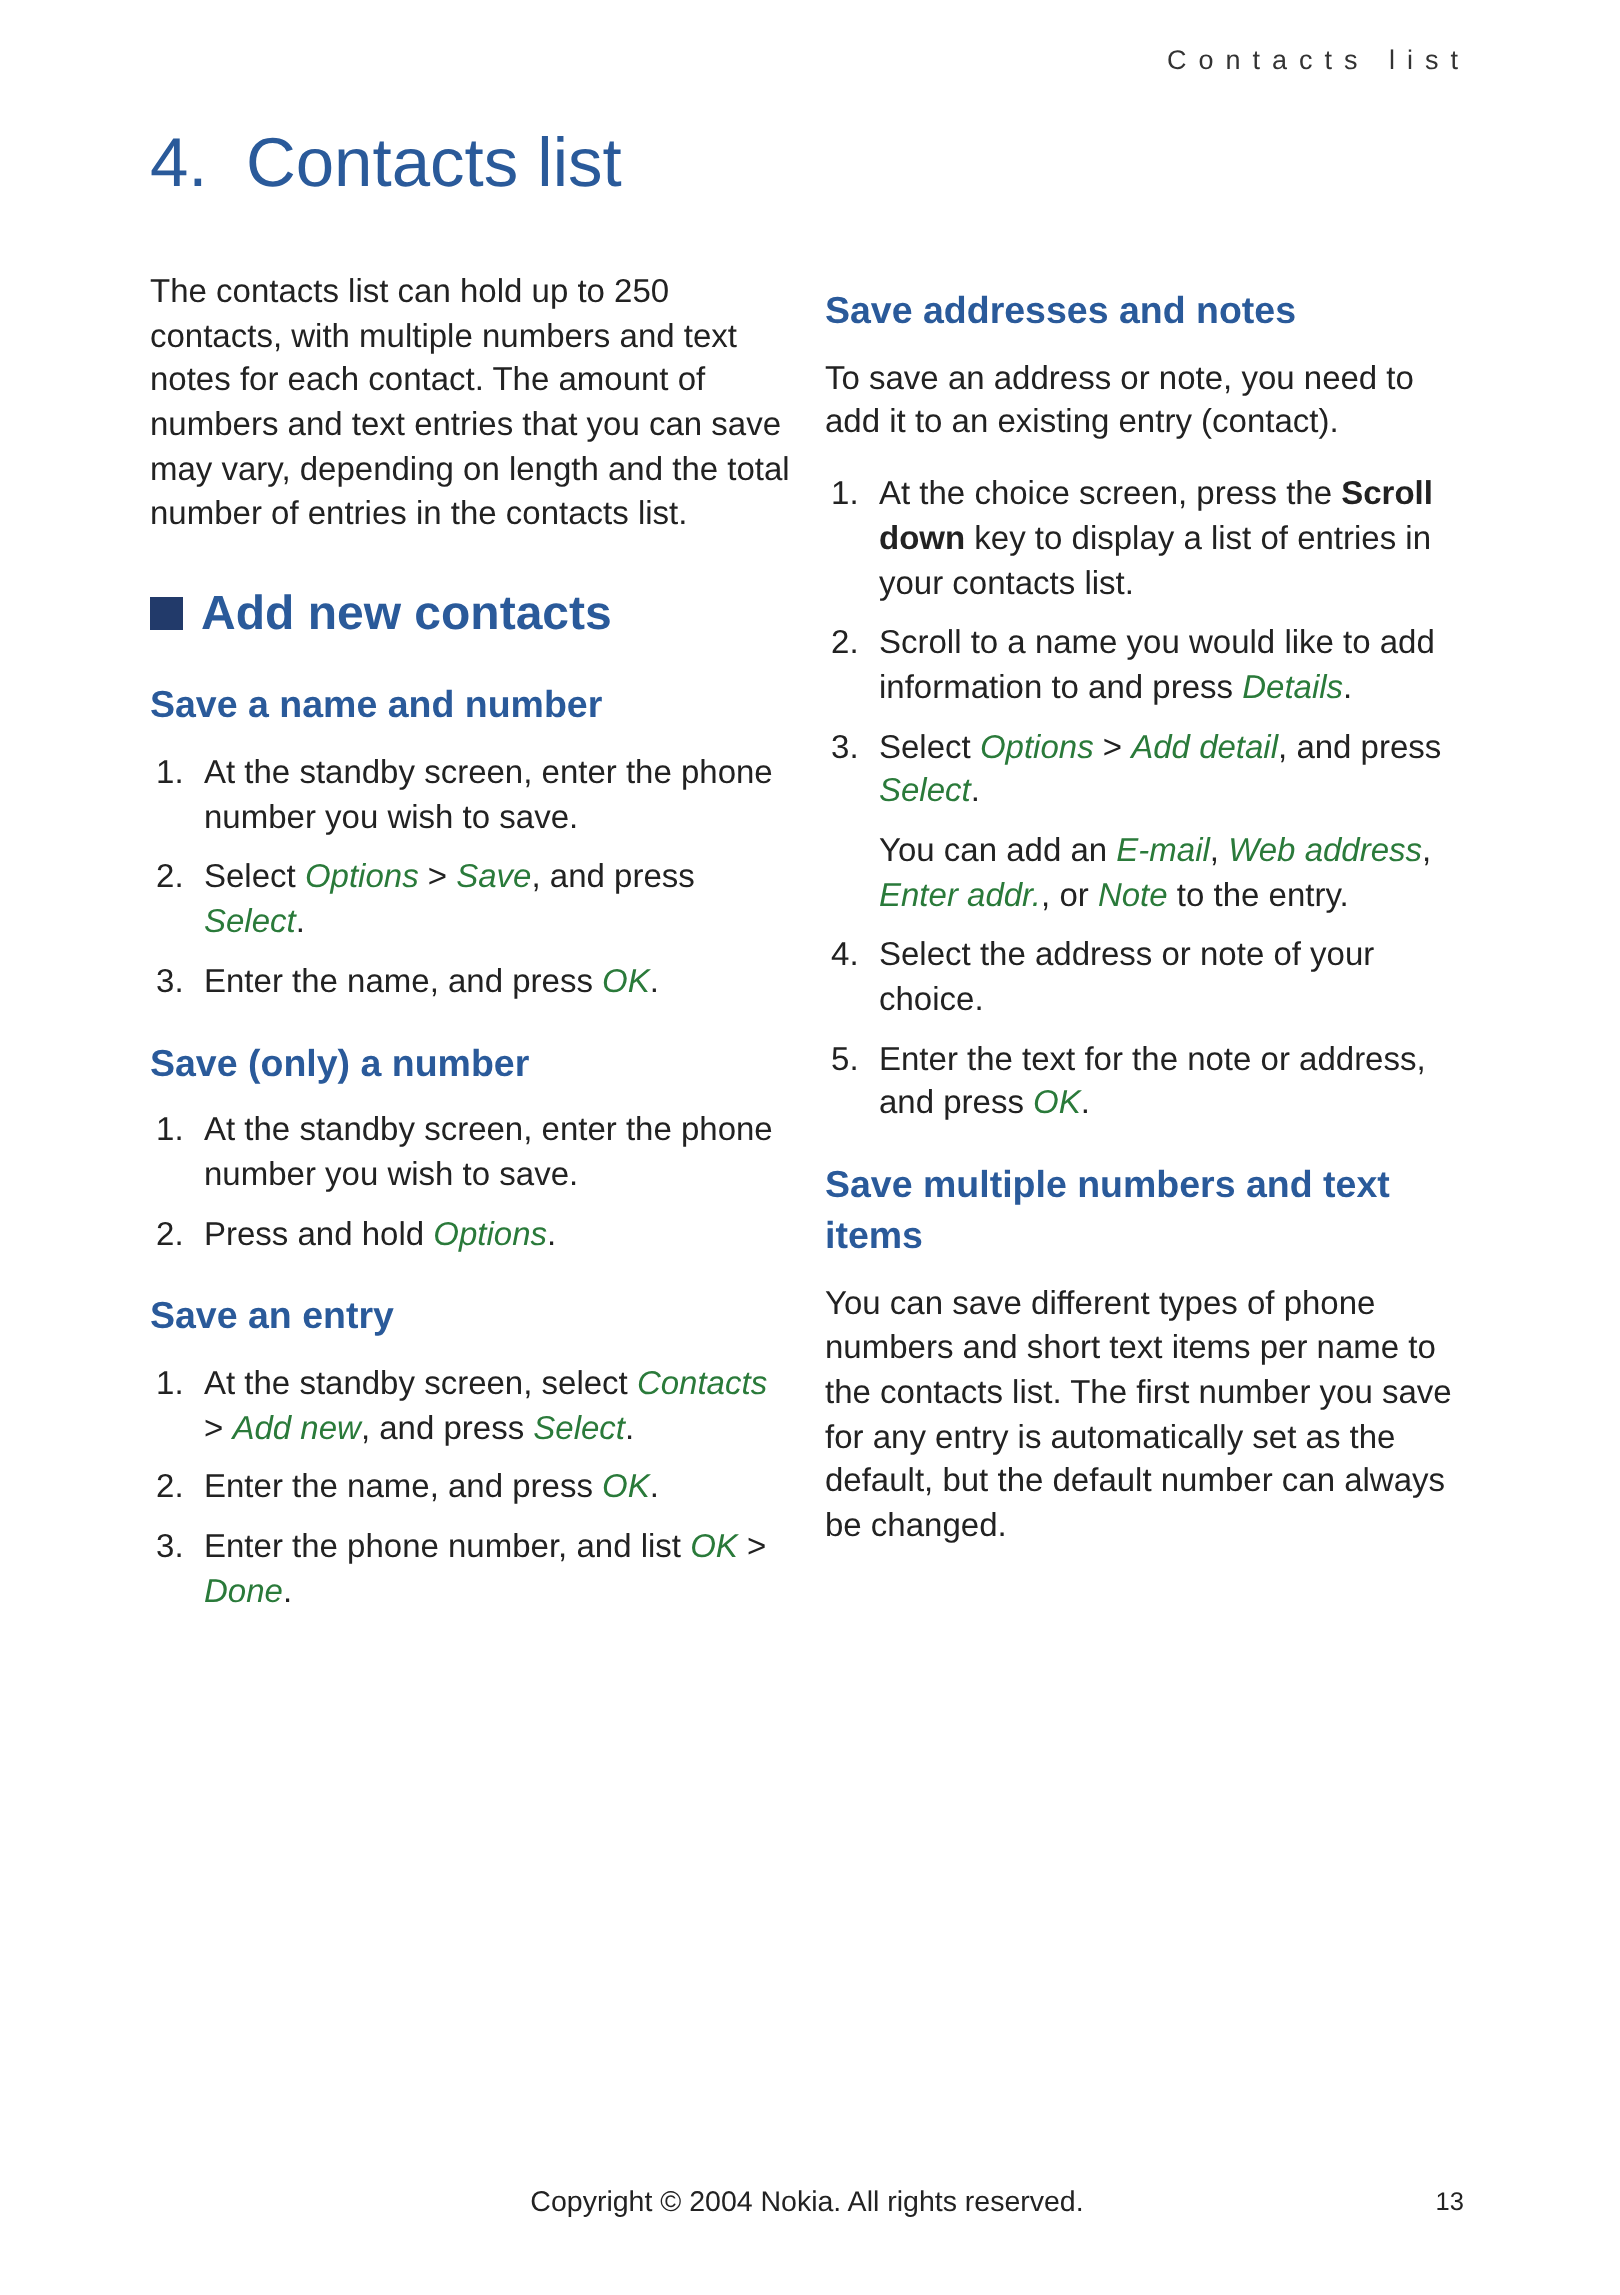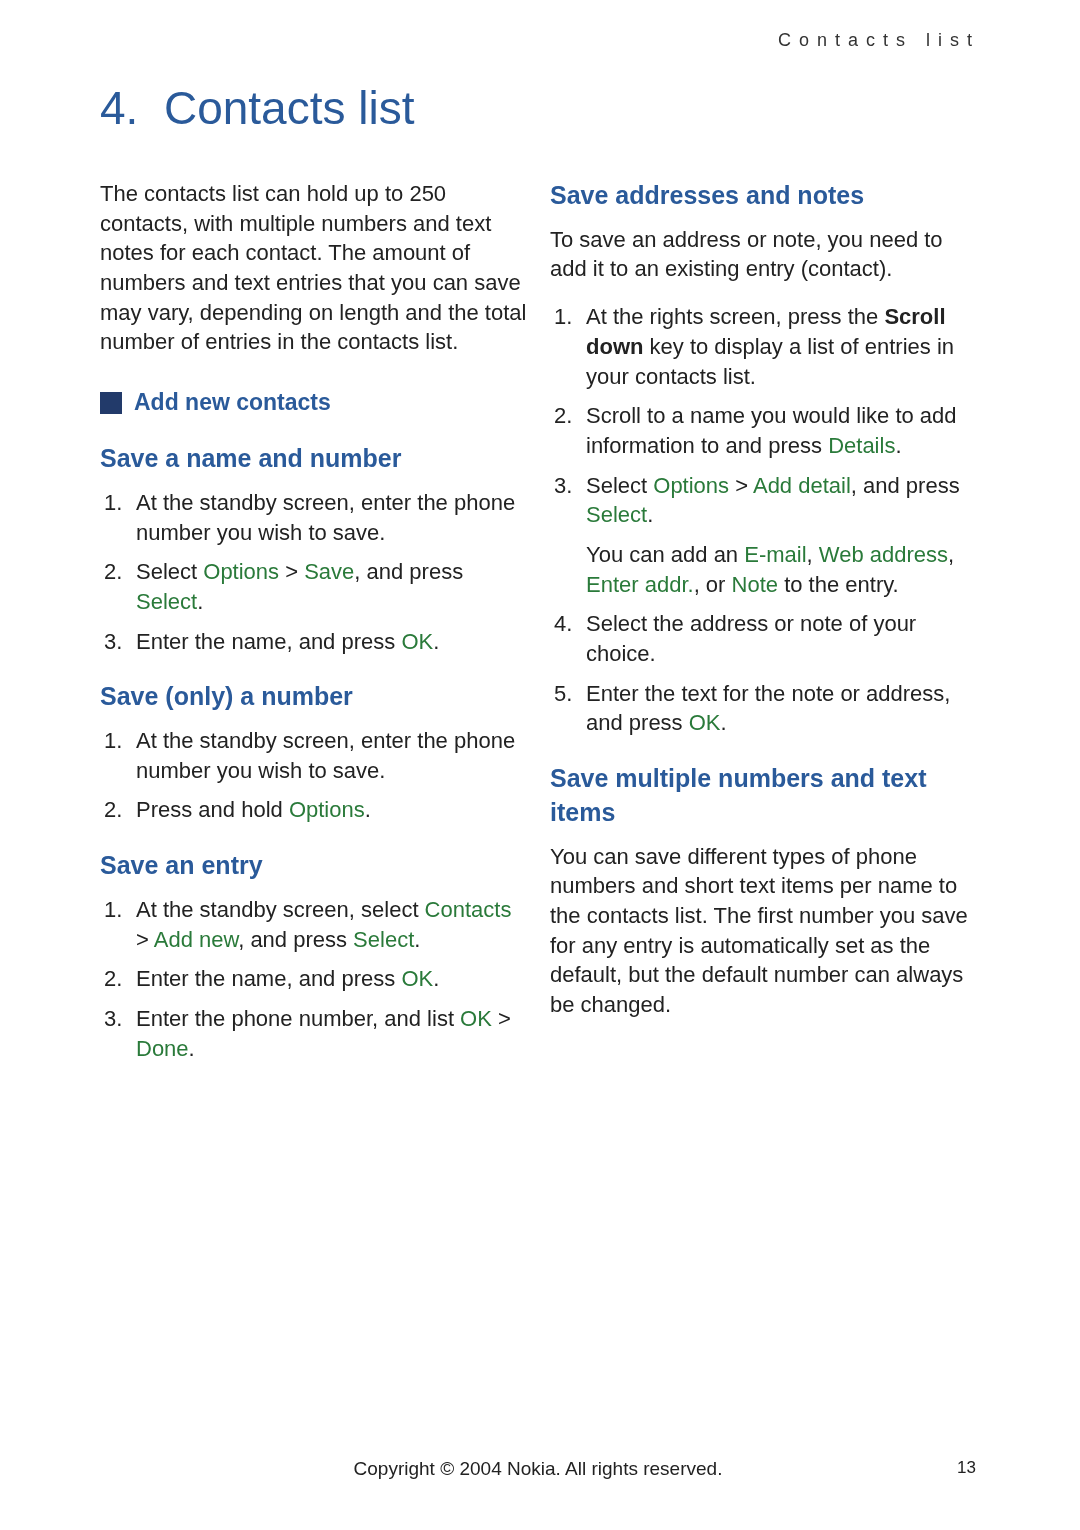--- a/index.html
+++ b/index.html
@@ -29,21 +29,21 @@
     display: flex;
     gap: 20px;
   }
   .column {
     flex: 1;
     font-size: 22px;
     line-height: 1.35;
   }
   p { margin-bottom: 18px; }
   .h2 {
-    font-size: 23px;
+    font-size: 32px;
     color: #2a5a9a;
     font-weight: bold;
     margin: 30px 0 16px 0;
     display: flex;
     align-items: center;
   }
   .h2 .square {
     display: inline-block;
     width: 22px;
     height: 22px;
@@ -52,21 +52,21 @@
   }
   .h3 {
     font-size: 25px;
     color: #2a5a9a;
     font-weight: bold;
     margin: 24px 0 12px 0;
   }
   ol { list-style: none; counter-reset: item; margin-bottom: 14px; }
   ol li { counter-increment: item; margin-bottom: 10px; padding-left: 36px; position: relative; }
   ol li::before { content: counter(item) "."; position: absolute; left: 4px; }
-  .ui { color: #2a7a3a; }
+  .ui { color: #2a7a3a; font-style: italic; }
   .bold { font-weight: bold; }
   .footer {
     position: absolute;
     bottom: 50px;
     left: 100px;
     right: 104px;
     font-size: 19px;
     color: #222;
     display: flex;
     justify-content: center;
@@ -111,24 +111,24 @@
 
     <div class="h3">Save an entry</div>
     <ol>
       <li><span>At the standby screen, select </span><span class="ui">Contacts</span><span> &gt; </span><span class="ui">Add new</span><span>, and press </span><span class="ui">Select</span><span>.</span></li>
       <li><span>Enter the name, and press </span><span class="ui">OK</span><span>.</span></li>
       <li><span>Enter the phone number, and list </span><span class="ui">OK</span><span> &gt; </span><span class="ui">Done</span><span>.</span></li>
     </ol>
   </div>
 
   <div class="column">
-    <div class="h3" style="margin-top:0">Save addresses and notes</div>
+    <div class="h3" style="margin-top:12px">Save addresses and notes</div>
     <p>To save an address or note, you need to add it to an existing entry (contact).</p>
     <ol>
-      <li><span>At the rights screen, press the </span><span class="bold">Scroll down</span><span> key to display a list of entries in your contacts list.</span></li>
+      <li><span>At the choice screen, press the </span><span class="bold">Scroll down</span><span> key to display a list of entries in your contacts list.</span></li>
       <li><span>Scroll to a name you would like to add information to and press </span><span class="ui">Details</span><span>.</span></li>
       <li><span>Select </span><span class="ui">Options</span><span> &gt; </span><span class="ui">Add detail</span><span>, and press </span><span class="ui">Select</span><span>.</span>
         <div style="margin-top:10px;"><span>You can add an </span><span class="ui">E-mail</span><span>, </span><span class="ui">Web address</span><span>, </span><span class="ui">Enter addr.</span><span>, or </span><span class="ui">Note</span><span> to the entry.</span></div>
       </li>
       <li>Select the address or note of your choice.</li>
       <li><span>Enter the text for the note or address, and press </span><span class="ui">OK</span><span>.</span></li>
     </ol>
 
     <div class="h3">Save multiple numbers and text items</div>
     <p>You can save different types of phone numbers and short text items per name to the contacts list. The first number you save for any entry is automatically set as the default, but the default number can always be changed.</p>

